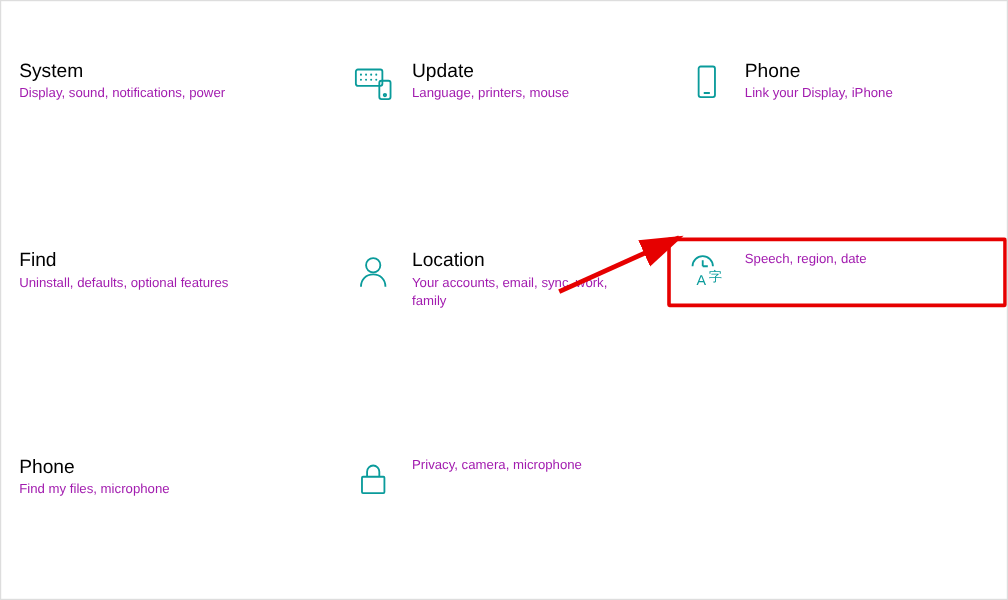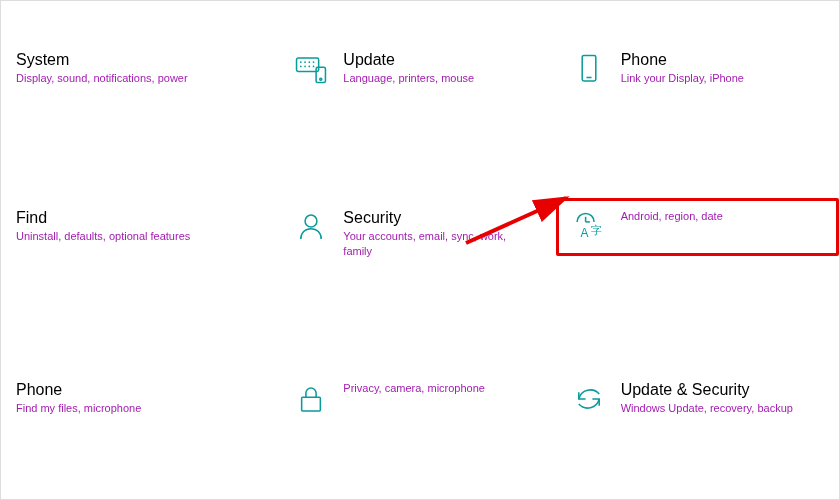--- a/index.html
+++ b/index.html
@@ -125,37 +125,37 @@
   </div>
 
   <div class="settings-item">
     <div class="icon-slot">
       <svg viewBox="0 0 40 40">
           <circle class="tstroke" cx="20" cy="13" r="7"></circle>
           <path class="tstroke" d="M8 34c0-7 5-12 12-12s12 5 12 12"></path>
         </svg>
     </div>
     <div class="text-stack">
-      <div class="title">Security</div>
+      <div class="title">Location</div>
       <div class="subtitle">Your accounts, email, sync, work, family</div>
     </div>
   </div>
 
   <div class="settings-item highlight-box">
     <div class="icon-slot">
       <svg viewBox="0 0 40 40">
           <path class="tstroke" d="M6 14a10 10 0 0 1 20 0"></path>
           <line class="tstroke" x1="16" y1="8" x2="16" y2="14"></line>
           <line class="tstroke" x1="16" y1="14" x2="21" y2="14"></line>
           <text x="10" y="32" font-size="14" fill="#0a9b9b" font-family="sans-serif">A</text>
           <text x="22" y="28" font-size="13" fill="#0a9b9b" font-family="sans-serif">字</text>
         </svg>
     </div>
     <div class="text-stack">
-      <div class="subtitle">Android, region, date</div>
+      <div class="subtitle">Speech, region, date</div>
     </div>
   </div>
 
   <div class="settings-item no-icon col-left">
 
     <div class="text-stack">
       <div class="title">Phone</div>
       <div class="subtitle">Find my files, microphone</div>
     </div>
   </div>
@@ -165,34 +165,20 @@
       <svg viewBox="0 0 40 40">
           <rect class="tstroke" x="9" y="18" width="22" height="16" rx="1"></rect>
           <path class="tstroke" d="M14 18v-5a6 6 0 0 1 12 0v5"></path>
         </svg>
     </div>
     <div class="text-stack">
       <div class="subtitle">Privacy, camera, microphone</div>
     </div>
   </div>
 
-  <div class="settings-item">
-    <div class="icon-slot">
-      <svg viewBox="0 0 40 40">
-          <path class="tstroke" d="M32 14A14 14 0 0 0 8 20"></path>
-          <polyline class="tstroke" points="8,12 8,20 16,20"></polyline>
-          <path class="tstroke" d="M8 26a14 14 0 0 0 24-6"></path>
-          <polyline class="tstroke" points="32,28 32,20 24,20"></polyline>
-        </svg>
-    </div>
-    <div class="text-stack">
-      <div class="title">Update &amp; Security</div>
-      <div class="subtitle">Windows Update, recovery, backup</div>
-    </div>
-  </div>
 
 </div>
 
 <svg class="arrow-annotation" width="120" height="60">
   <defs>
     <marker id="ah" markerWidth="10" markerHeight="10" refX="8" refY="3" orient="auto">
       <path d="M0,0 L9,3 L0,6 Z" fill="#e60000"></path>
     </marker>
   </defs>
   <line x1="5" y1="50" x2="105" y2="5" stroke="#e60000" stroke-width="4" marker-end="url(#ah)"></line>

